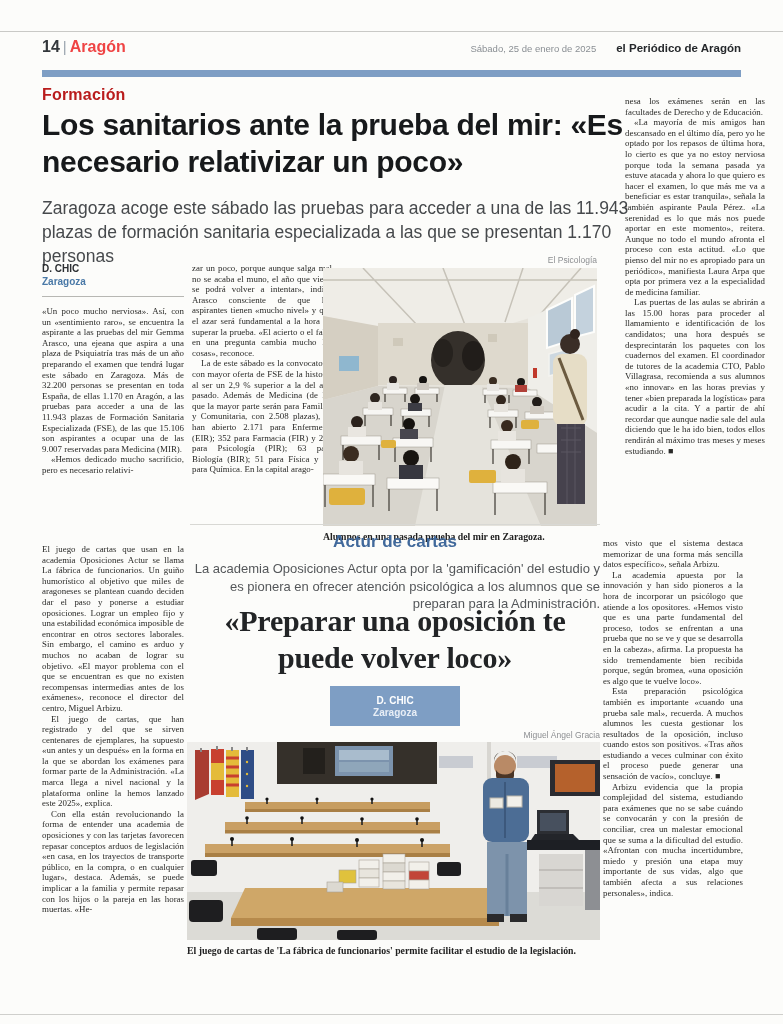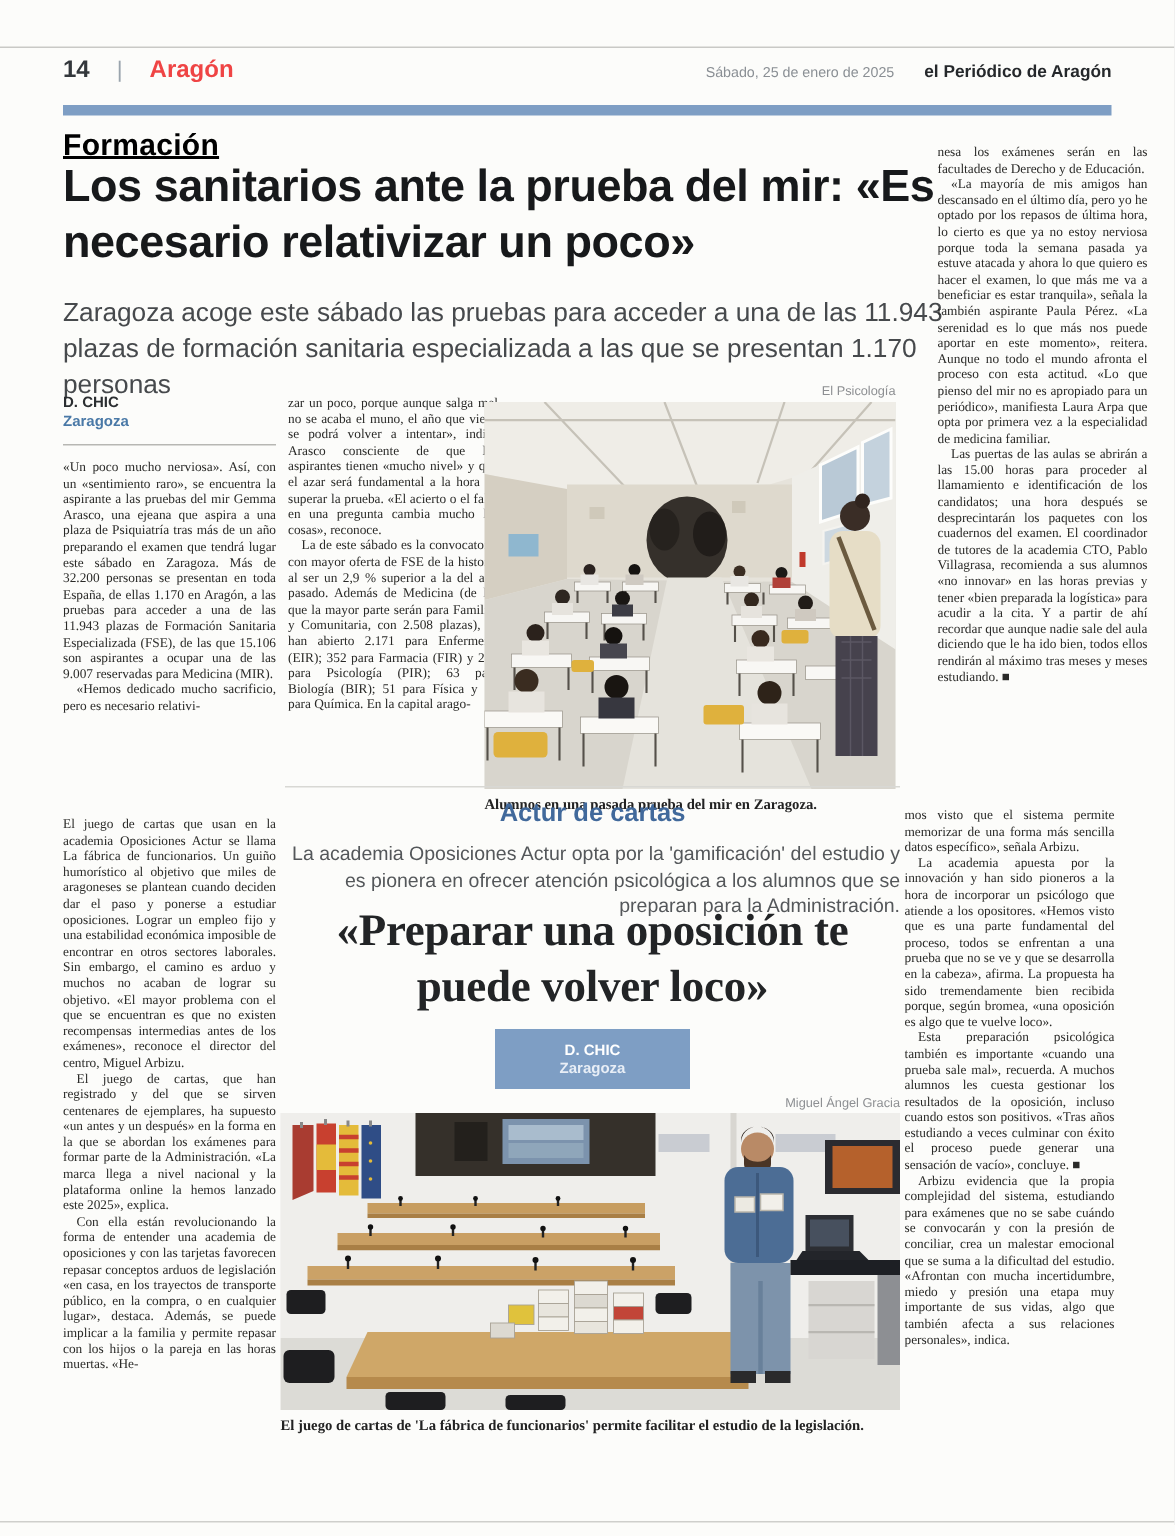--- a/index.html
+++ b/index.html
@@ -5,31 +5,31 @@
   html,body{margin:0;padding:0;background:#e9e9e7;}
   .page{
     position:relative;width:783px;height:1024px;margin:0 auto;
     background:#fcfcfa;overflow:hidden;
     font-family:"Liberation Sans",sans-serif;color:#222;
   }
   .abs{position:absolute;}
   
   .top-rule{left:0;top:31px;width:783px;height:1px;background:#c9c9c6;}
   .masthead{left:42px;top:38px;width:699px;display:flex;align-items:baseline;justify-content:space-between;}
-  .folio{display:flex;align-items:flex-start;gap:18px;}
+  .folio{display:flex;align-items:flex-start;gap:3px;}
   .folio .num{font-size:16px;font-weight:bold;color:#33373b;}
   .folio .sep{font-size:15px;color:#9aa4ad;font-weight:300;}
   .folio .sec{font-size:16px;font-weight:bold;color:#ef4444;}
   .dateline{display:flex;align-items:baseline;gap:20px;}
   .dateline .date{font-size:9.5px;color:#8a8f94;}
   .dateline .brand{font-size:11.5px;font-weight:bold;color:#25282b;}
   .accent-bar{left:42px;top:70px;width:699px;height:7px;background:#7e9ec4;}
   .bottom-rule{left:0;top:1014px;width:783px;height:1px;background:#cfcfcc;}
   
-  .kicker{left:42px;top:86px;font-size:20px;font-weight:bold;color:#000000;letter-spacing:.2px;text-decoration:underline;}
+  .kicker{left:42px;top:86px;font-size:16px;font-weight:bold;color:#b91c1c;letter-spacing:.2px;}
   .headline1{
     left:42px;top:106px;width:608px;
     font-size:30px;line-height:37px;font-weight:bold;color:#17191b;
     letter-spacing:-.3px;
   }
   .standfirst1{left:42px;top:196px;width:592px;font-size:17.5px;line-height:24px;color:#46494c;}
   .byline{font-size:10px;line-height:13px;}
   .byline .author{font-weight:bold;color:#2b2e31;}
   .byline .place{font-weight:bold;color:#4a79a7;}
   .byline1{left:42px;top:262px;}
@@ -317,20 +317,20 @@
     </g>
   </svg>
   <div class="abs caption caption2">El juego de cartas de 'La fábrica de funcionarios' permite facilitar el estudio de la legislación.</div>
 
   <div class="abs bodycol a2c1">
     <p>El juego de cartas que usan en la academia Oposiciones Actur se llama La fábrica de funcionarios. Un guiño humorístico al objetivo que miles de aragoneses se plantean cuando deciden dar el paso y ponerse a estudiar oposiciones. Lograr un empleo fijo y una estabilidad económica imposible de encontrar en otros sectores laborales. Sin embargo, el camino es arduo y muchos no acaban de lograr su objetivo. «El mayor problema con el que se encuentran es que no existen recompensas intermedias antes de los exámenes», reconoce el director del centro, Miguel Arbizu.</p>
     <p>El juego de cartas, que han registrado y del que se sirven centenares de ejemplares, ha supuesto «un antes y un después» en la forma en la que se abordan los exámenes para formar parte de la Administración. «La marca llega a nivel nacional y la plataforma online la hemos lanzado este 2025», explica.</p>
     <p>Con ella están revolucionando la forma de entender una academia de oposiciones y con las tarjetas favorecen repasar conceptos arduos de legislación «en casa, en los trayectos de transporte público, en la compra, o en cualquier lugar», destaca. Además, se puede implicar a la familia y permite repasar con los hijos o la pareja en las horas muertas. «He-</p>
   </div>
   <div class="abs bodycol a2c2">
-    <p>mos visto que el sistema permite memorizar de una forma más sencilla datos específico», señala Arbizu.</p>
+    <p>mos visto que el sistema destaca memorizar de una forma más sencilla datos específico», señala Arbizu.</p>
     <p>La academia apuesta por la innovación y han sido pioneros a la hora de incorporar un psicólogo que atiende a los opositores. «Hemos visto que es una parte fundamental del proceso, todos se enfrentan a una prueba que no se ve y que se desarrolla en la cabeza», afirma. La propuesta ha sido tremendamente bien recibida porque, según bromea, «una oposición es algo que te vuelve loco».</p>
     <p>Esta preparación psicológica también es importante «cuando una prueba sale mal», recuerda. A muchos alumnos les cuesta gestionar los resultados de la oposición, incluso cuando estos son positivos. «Tras años estudiando a veces culminar con éxito el proceso puede generar una sensación de vacío», concluye. ■</p>
     <p>Arbizu evidencia que la propia complejidad del sistema, estudiando para exámenes que no se sabe cuándo se convocarán y con la presión de conciliar, crea un malestar emocional que se suma a la dificultad del estudio. «Afrontan con mucha incertidumbre, miedo y presión una etapa muy importante de sus vidas, algo que también afecta a sus relaciones personales», indica.</p>
   </div>
 
   <div class="abs bottom-rule"></div>
 </div>
 
 </body></html>

